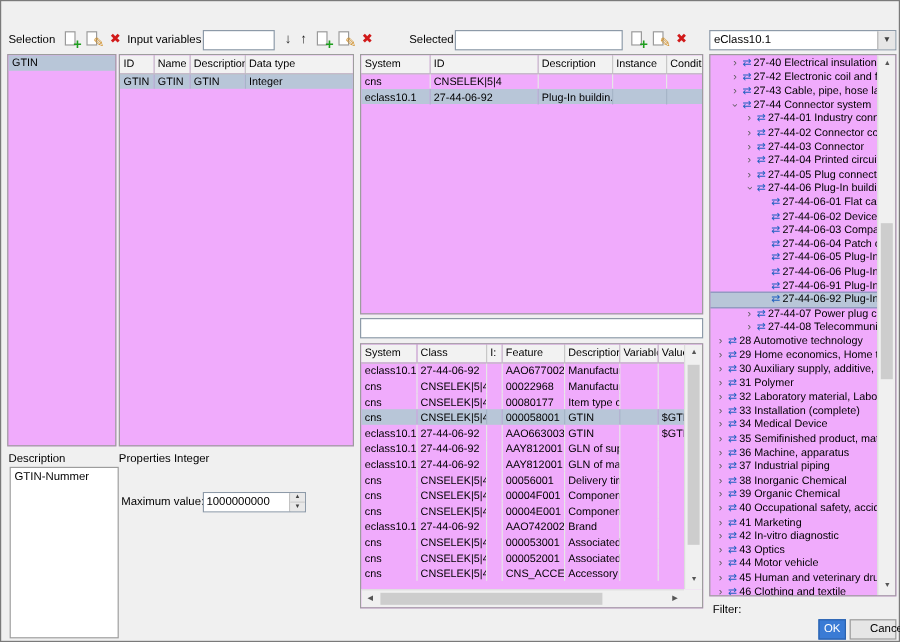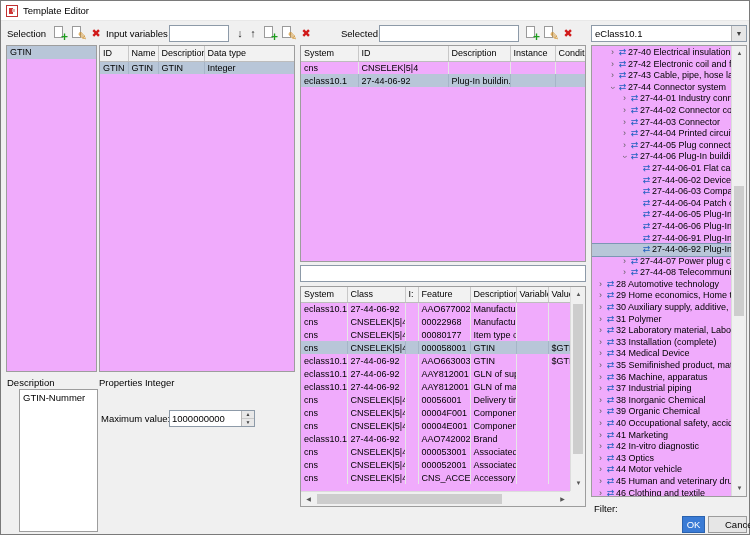--- a/index.html
+++ b/index.html
@@ -89,24 +89,20 @@
 
   
   .btn { position:absolute; height:17px; font-size:9.5px; text-align:center; line-height:15px; border:1px solid #9c9c9c; background:#e6e6e6; cursor:pointer; }
   .btn.primary { background:#3a7bd5; border-color:#2a62ae; color:#fff; }
 </style>
 </head>
 <body>
 
 <div class="window">
 
-  <div class="titlebar">
-    <span class="app-icon"></span>
-    <span class="title-text">Template Editor</span>
-  </div>
 
   <span class="tlabel" style="left:6px;">Selection</span>
   <span class="icon-group" style="left:52px;">
     <span class="tb-icon">
         <span class="doc"></span>
         <span class="plus">+</span>
       </span>
     <span class="tb-icon">
         <span class="doc"></span>
         <span class="pencil">✎</span>
@@ -357,21 +353,21 @@
     </div>
     <div class="hscroll" style="right:15px;">
       <span class="sb-arr" style="left:0;">◀</span>
       <span class="sb-thumb" style="top:2px; bottom:2px; left:16px; width:185px;"></span>
       <span class="sb-arr" style="right:0;">▶</span>
     </div>
     <div class="corner"></div>
   </div>
 
   <span class="section-label" style="left:6px; top:376px;">Description</span>
-  <textarea class="desc" style="left: 18px; top: 388px; width: 79px; height: 143px;">GTIN-Nummer</textarea>
+  <textarea class="desc" style="left: 7px; top: 388px; width: 91px; height: 143px;">GTIN-Nummer</textarea>
 
   <span class="section-label" style="left:98px; top:376px;">Properties Integer</span>
 
   <div class="prop-row" style="left:100px; top:409px; width:160px;">
     <span class="prop-label">Maximum value:</span>
     <span class="spin-field">
       <input value="1000000000" style="">
       <span class="spin-btns">
         <span class="spin up">▲</span>
         <span class="spin">▼</span>

